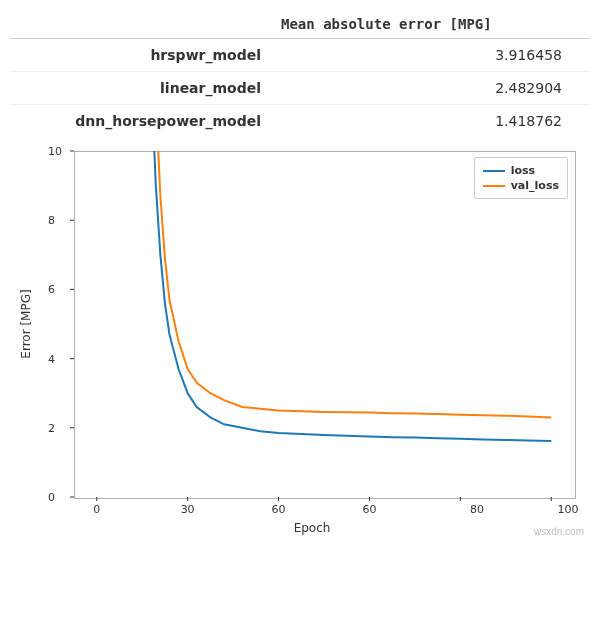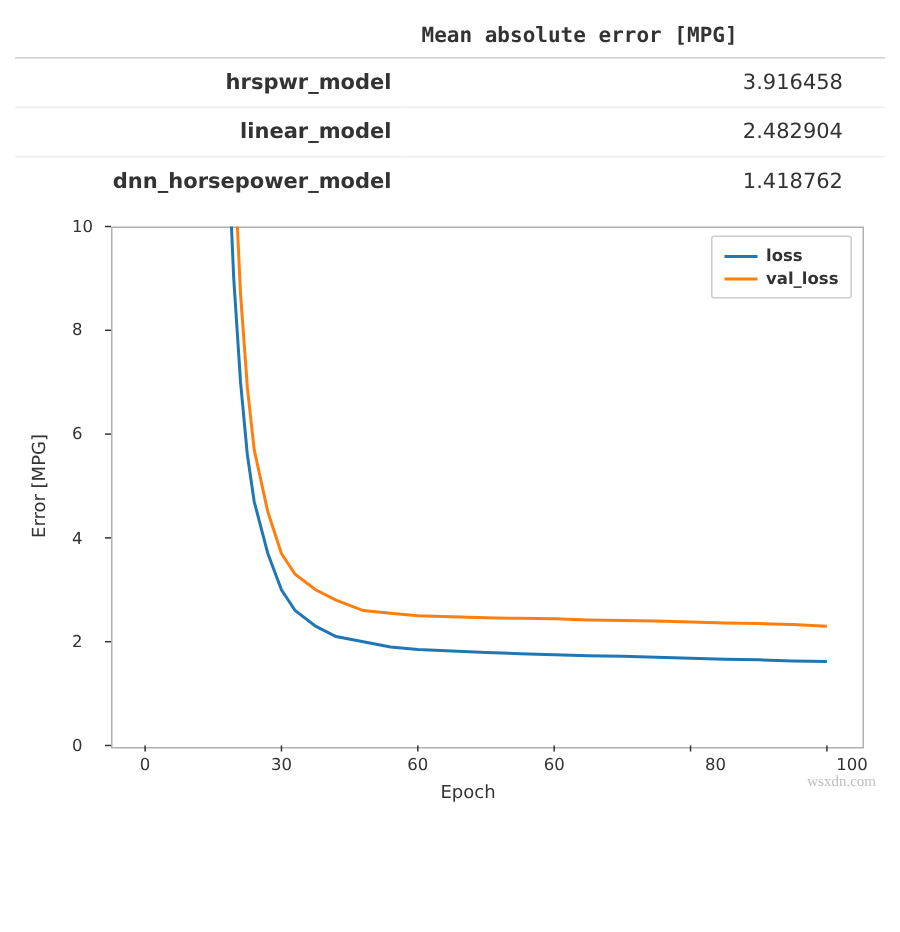--- a/index.html
+++ b/index.html
@@ -67,24 +67,24 @@
     border: 1px solid #cccccc;
     border-radius: 2px;
     padding: 4px 8px;
     font-size: 11px;
   }
   .legend-row { display: flex; align-items: center; gap: 6px; margin: 2px 0; font-weight: bold; }
   .lg-swatch { width: 22px; height: 0; border-top: 2px solid; }
   .watermark {
     position: absolute;
     right: 6px;
-    bottom: 14px;
+    bottom: 4px;
     font-size: 10px;
     color: #bdbdbd;
-    font-family: Liberation Serif, serif;
+    font-family: Liberation Sans, sans-serif;
   }
 </style>
 </head>
 <body>
 
 <table class="tbl">
   <thead>
     <tr>
       <th></th>
       <th>Mean absolute error [MPG]</th>

